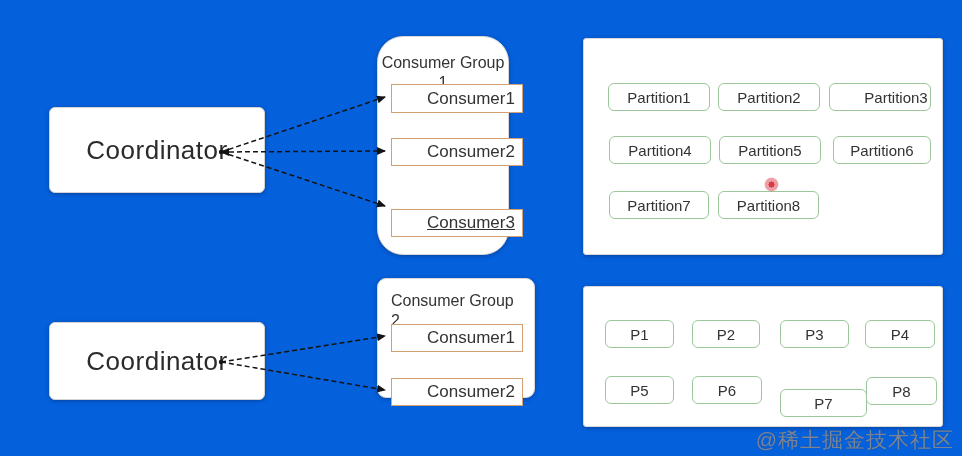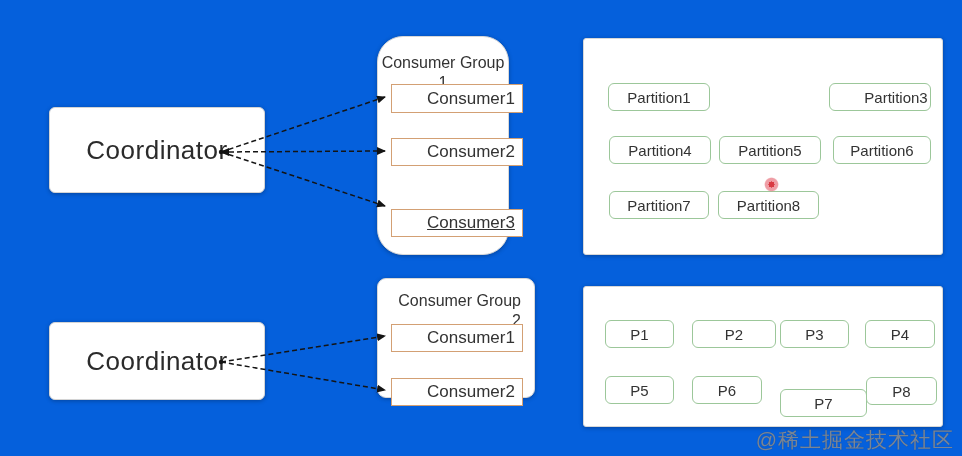--- a/index.html
+++ b/index.html
@@ -62,39 +62,40 @@
     <span>Coordinator</span>
   </div>
 
   <div class="container" style="left:377px;top:36px;width:132px;height:219px;border-radius:26px;">
     <div class="group-title" style="left:0;right:0;top:16px;text-align:center;">Consumer Group 1</div>
     <div class="box consumer" style="left:13px;top:47px;width:132px;height:29px;">Consumer1</div>
     <div class="box consumer" style="left:13px;top:101px;width:132px;height:28px;">Consumer2</div>
     <div class="box consumer" style="left:13px;top:172px;width:132px;height:28px;text-decoration:underline;">Consumer3</div>
   </div>
 
-  <div class="container" style="left:377px;top:278px;width:158px;height:120px;border-radius:9px;text-align:right;">
+  <div class="container" style="left:377px;top:278px;width:158px;height:120px;border-radius:9px;">
     <div class="group-title" style="left:13px;top:12px;width:130px;">Consumer Group 2</div>
     <div class="box consumer" style="left:13px;top:45px;width:132px;height:28px;">Consumer1</div>
     <div class="box consumer" style="left:13px;top:99px;width:132px;height:28px;">Consumer2</div>
   </div>
 
   <div class="container" style="left:583px;top:38px;width:360px;height:217px;">
     <div class="box partition" style="left:24px;top:44px;width:102px;height:28px;">Partition1</div>
+    <div class="box partition" style="left:134px;top:44px;width:102px;height:28px;">Partition2</div>
     <div class="box partition" style="left:245px;top:44px;width:102px;height:28px;padding-left:32px;">Partition3</div>
     <div class="box partition" style="left:25px;top:97px;width:102px;height:28px;">Partition4</div>
     <div class="box partition" style="left:135px;top:97px;width:102px;height:28px;">Partition5</div>
     <div class="box partition" style="left:249px;top:97px;width:98px;height:28px;">Partition6</div>
     <div class="box partition" style="left:25px;top:152px;width:100px;height:28px;">Partition7</div>
     <div class="box partition" style="left:134px;top:152px;width:101px;height:28px;">Partition8</div>
   </div>
 
   <div class="container" style="left:583px;top:286px;width:360px;height:141px;">
     <div class="box partition" style="left:21px;top:33px;width:69px;height:28px;">P1</div>
-    <div class="box partition" style="left:108px;top:33px;width:84px;height:28px;">P2</div>
+    <div class="box partition" style="left:108px;top:33px;width:68px;height:28px;">P2</div>
     <div class="box partition" style="left:196px;top:33px;width:69px;height:28px;">P3</div>
     <div class="box partition" style="left:281px;top:33px;width:70px;height:28px;">P4</div>
     <div class="box partition" style="left:21px;top:89px;width:69px;height:28px;">P5</div>
     <div class="box partition" style="left:108px;top:89px;width:70px;height:28px;">P6</div>
     <div class="box partition" style="left:196px;top:102px;width:87px;height:28px;">P7</div>
     <div class="box partition" style="left:282px;top:90px;width:71px;height:28px;">P8</div>
   </div>
 
   <svg class="arrows" width="962" height="456" viewBox="0 0 962 456">
     <defs>

